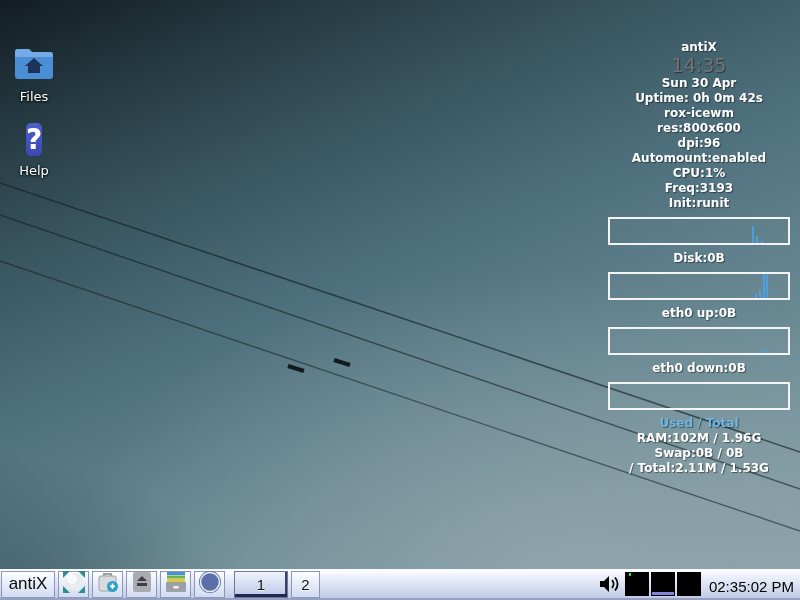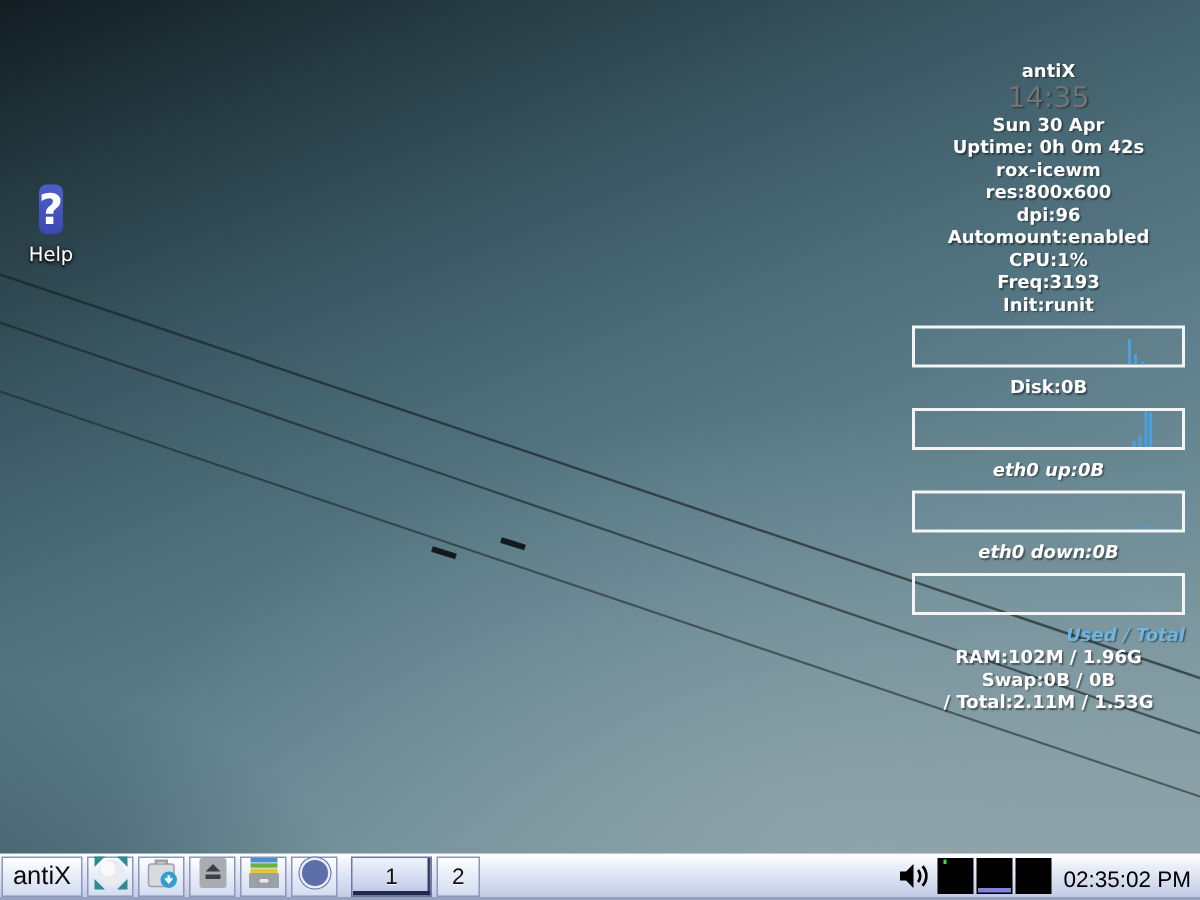--- a/index.html
+++ b/index.html
@@ -34,27 +34,27 @@
   
   #conky{
     position:absolute;top:40px;right:10px;width:182px;
     color:#fff;font-size:12px;font-weight:bold;line-height:15px;
     text-shadow:1px 1px 1px rgba(0,0,0,.45);
   }
   #conky .center{text-align:center;}
   #conky .time{font-size:19px;line-height:21px;font-weight:normal;color:#737373;}
   #conky .blue{color:#6db5e2;}
   #conky .row{display:flex;justify-content:center;}
-  #conky .right{text-align:right;}
+  #conky .right{text-align:center;}
   #conky .graph{
     position:relative;height:28px;margin:6px 0 6px 0;
     border:2px solid #f4f4f4;background:rgba(255,255,255,0.02);overflow:hidden;
   }
   #conky .graph .spike{position:absolute;bottom:0;width:2px;background:#4d9fdf;}
-  #conky .gap{margin-top:6px;font-style:italic;}
+  #conky .gap{margin-top:6px;}
   
   #taskbar{
     position:absolute;left:0;right:0;bottom:0;height:31px;
     background:linear-gradient(180deg,#ffffff 0%,#eef1fa 20%,#d8dff1 55%,#c7d0e8 85%,#bcc6e2 100%);
     border-top:1px solid #f8faff;box-shadow:inset 0 -2px 0 #96a0c0;
     display:flex;align-items:center;padding:0 2px 2px 1px;
     font-family:"Liberation Sans","DejaVu Sans",sans-serif;
   }
   .tb-btn{
     height:27px;border:1px solid #8d97bb;margin-right:3px;
@@ -86,20 +86,31 @@
   <div id="wallpaper"></div>
 
   <svg id="wires" width="800" height="600" viewBox="0 0 800 600">
     <path d="M 0 183 L 800 452" stroke="rgba(22,32,35,0.65)" stroke-width="1.6" fill="none"></path>
     <path d="M 0 215 L 800 489" stroke="rgba(22,32,35,0.6)" stroke-width="1.5" fill="none"></path>
     <path d="M 0 261 L 800 531" stroke="rgba(22,32,35,0.55)" stroke-width="1.4" fill="none"></path>
     <path d="M 288 366 L 304 371" stroke="rgba(10,16,18,0.9)" stroke-width="4" fill="none"></path>
     <path d="M 334 360 L 350 365" stroke="rgba(10,16,18,0.9)" stroke-width="4" fill="none"></path>
   </svg>
 
+  <div class="desk-icon" id="icon-files">
+    <span class="glyph">
+      <svg width="42" height="36" viewBox="0 0 42 36">
+        <path d="M2 6 a3 3 0 0 1 3-3 h11 l3 3 h18 a3 3 0 0 1 3 3 v21 a3 3 0 0 1-3 3 H5 a3 3 0 0 1-3-3 Z" fill="#4a8fd4"></path>
+        <path d="M2 6 a3 3 0 0 1 3-3 h11 l3 3 h18 a3 3 0 0 1 3 3 v2 H2 Z" fill="#74abe6"></path>
+        <path d="M21 12 l9 8 h-3 v7 h-12 v-7 h-3 Z" fill="#1d3358"></path>
+        <rect x="18.5" y="21" width="5" height="6" fill="#1d3358"></rect>
+      </svg>
+    </span>
+    <span class="label">Files</span>
+  </div>
 
   <div class="desk-icon" id="icon-help">
     <span class="glyph">
       <span class="help-square">?</span>
     </span>
     <span class="label">Help</span>
   </div>
 
   <div id="conky">
     <div class="center">antiX</div>

